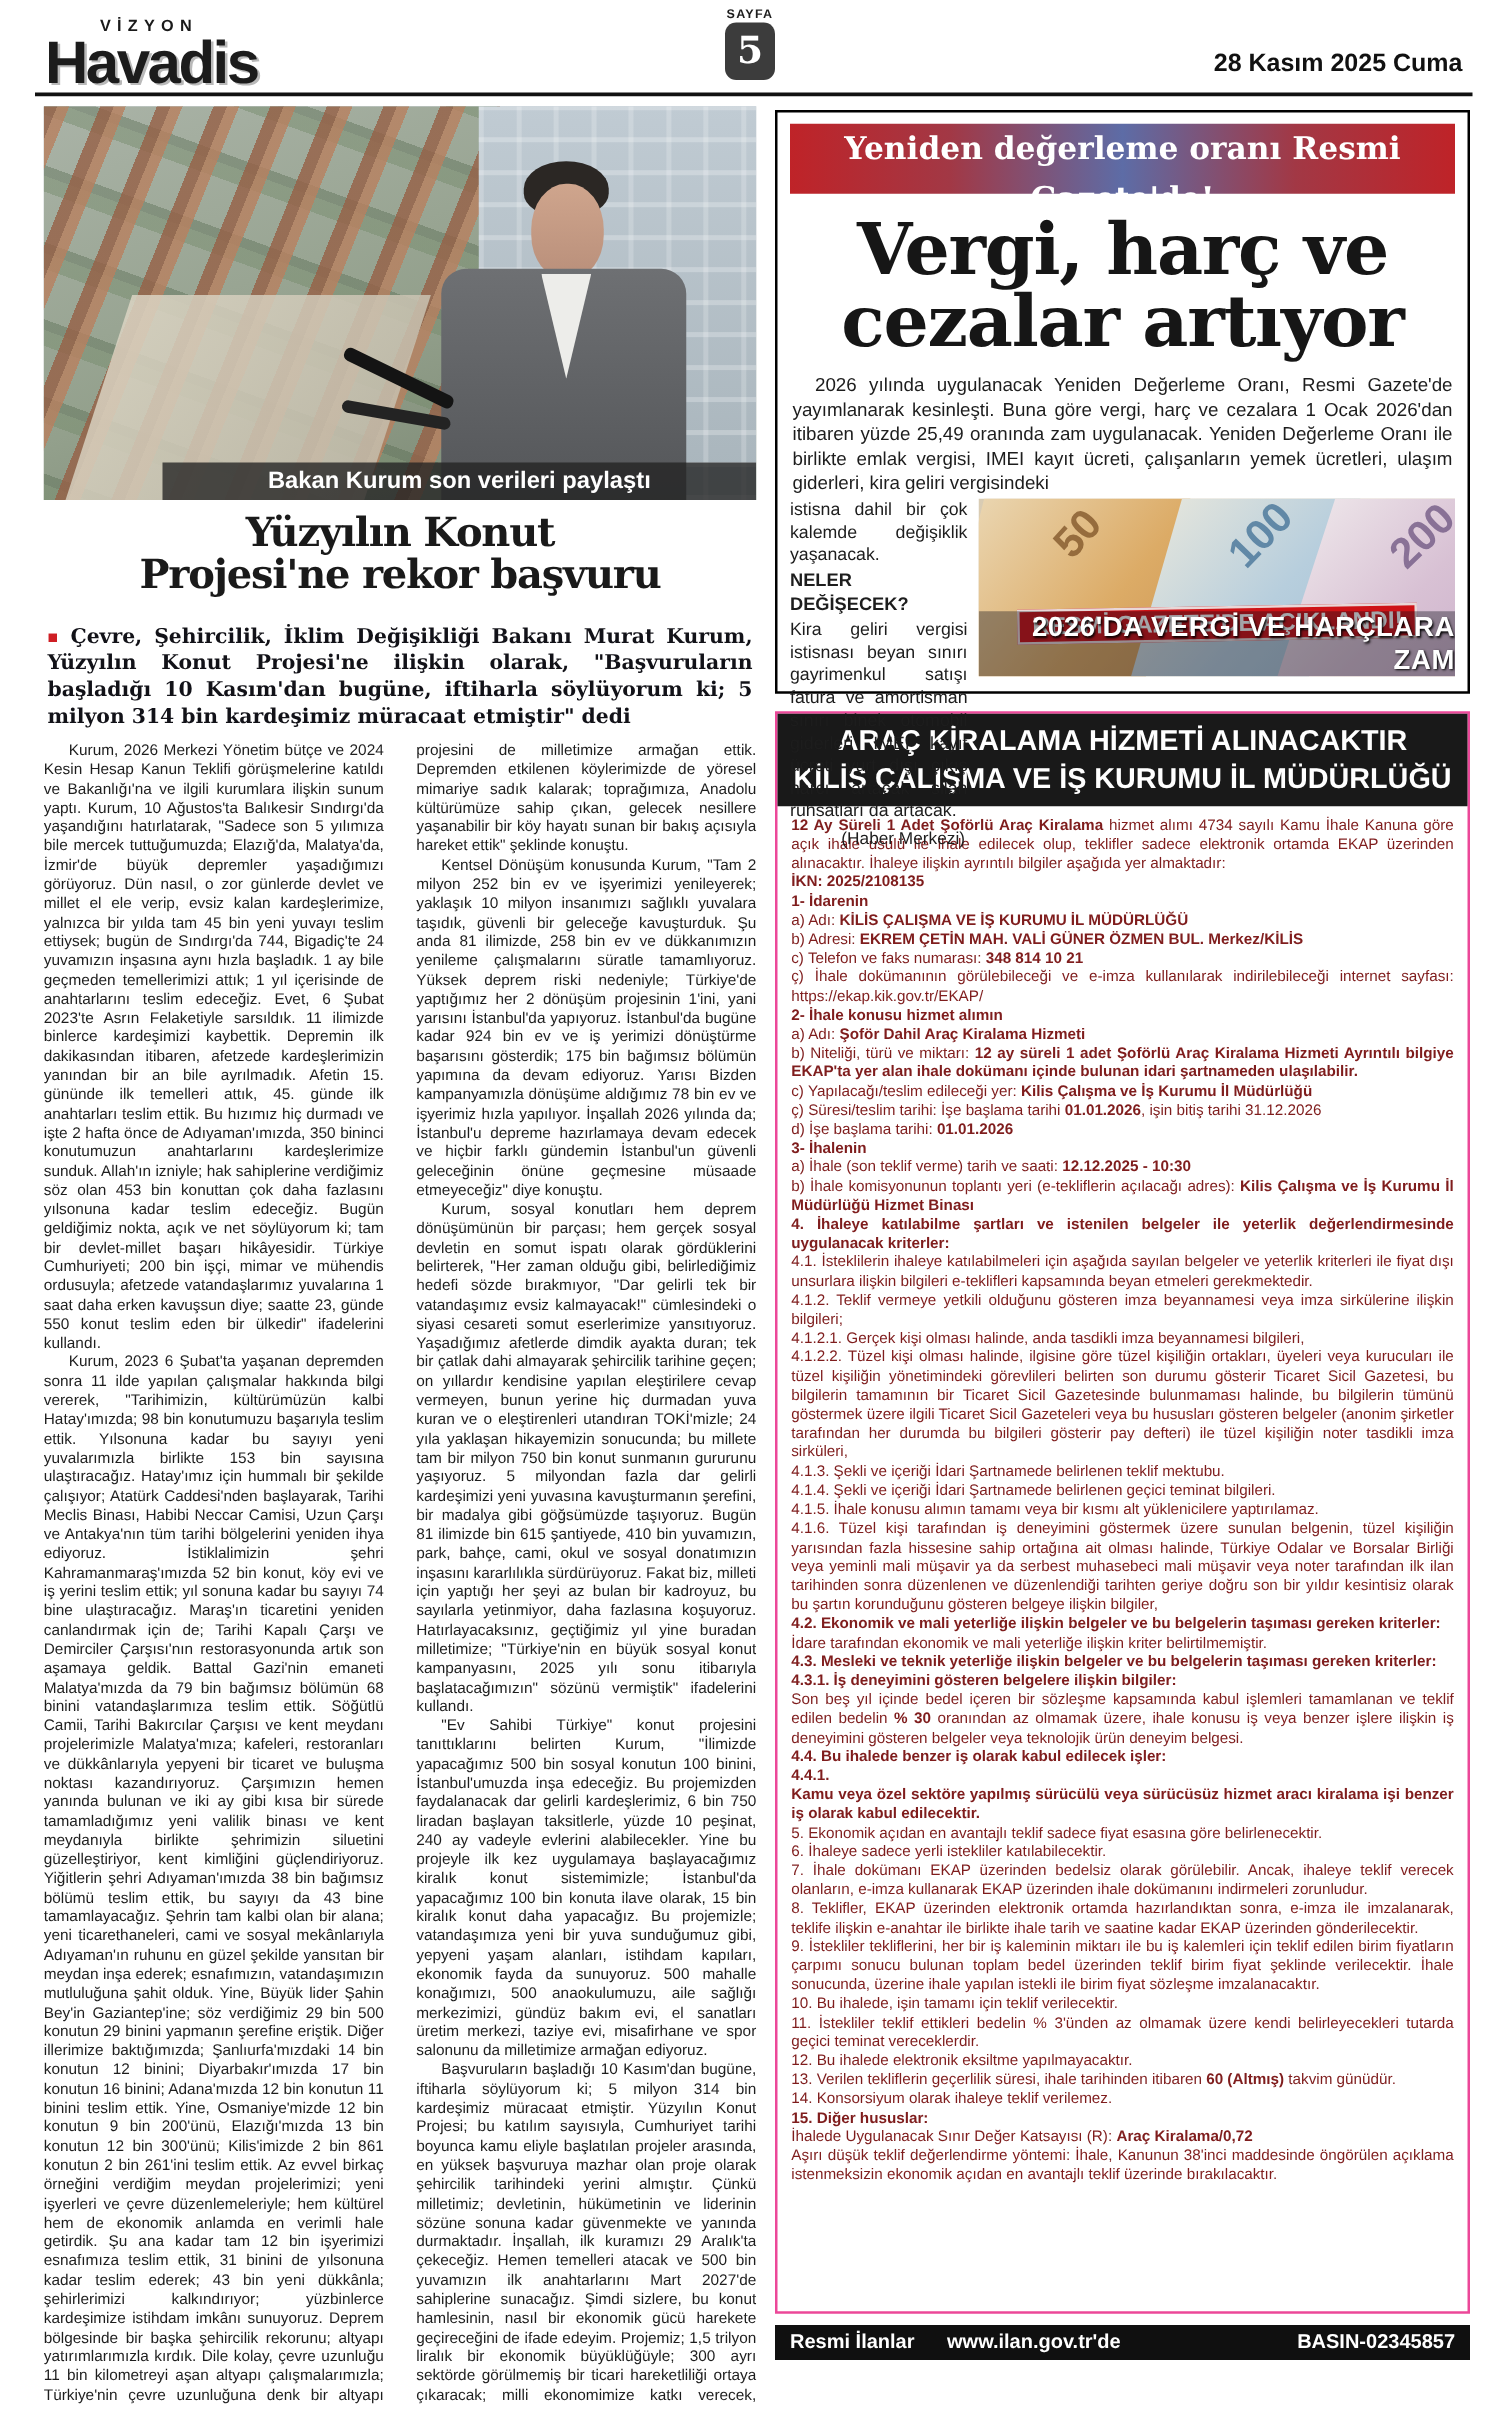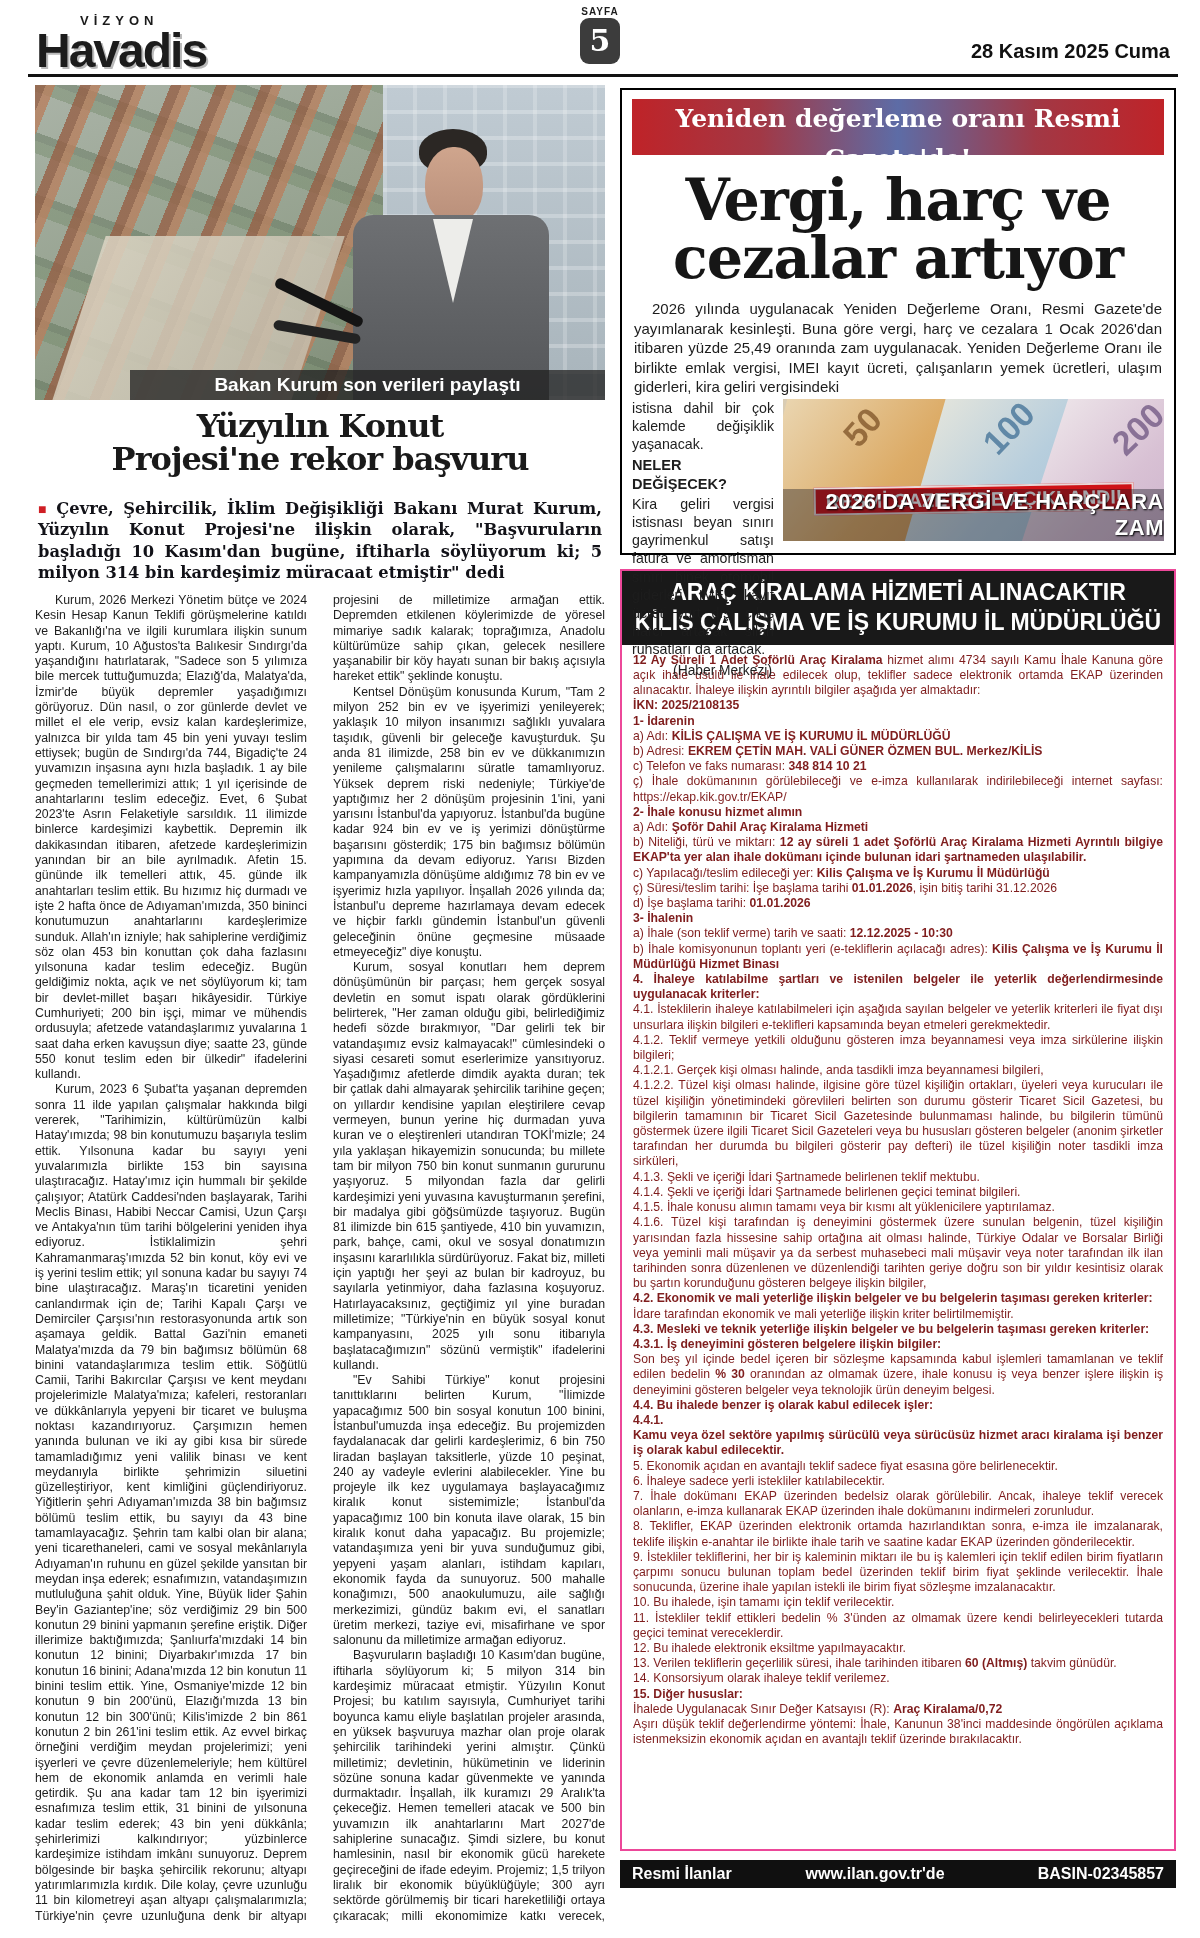--- a/index.html
+++ b/index.html
@@ -65,21 +65,21 @@
   .money-badge { position:absolute; left:50%; bottom:27px; transform:translateX(-50%) rotate(-1deg); background:#ce1317; border:2px solid #e9d7d7; color:#fff; font-weight:bold; font-size:19.5px; line-height:1.15; padding:1px 10px; white-space:nowrap; }
   .money-line2 { position:absolute; left:0; right:0; bottom:0; text-align:right; color:#fff; font-weight:bold; font-size:22px; letter-spacing:.5px; background:rgba(18,18,28,.38); text-shadow:1px 1px 2px #000; }
 
   
   .tender-box { margin-top:14px; border:2px solid #ec4899; }
   .tender-title { background:#191919; color:#fff; text-align:center; font-weight:bold; font-size:23px; line-height:1.3; padding:7px 4px; }
   .tender-body { padding:8px 11px 6px; font-size:12.2px; line-height:15.2px; text-align:justify; height:1190px; overflow:hidden; color:#7f1d1d; }
   .t-item { margin:0; }
   .tender-footer { margin-top:9px; height:28px; background:#101010; color:#fff; display:flex; justify-content:space-between; align-items:center; padding:0 12px; font-weight:bold; font-size:16px; }
   .tender-footer .url { margin-left:26px; }
-  .tf-left { display:flex;gap:48px; }
+  .tf-left { display:flex; }
 </style>
 </head>
 <body>
 
 <header class="masthead">
   <div class="logo">
     <div class="logo-kicker">VİZYON</div>
     <div class="logo-title">Havadis</div>
   </div>
   <div class="page-badge">

